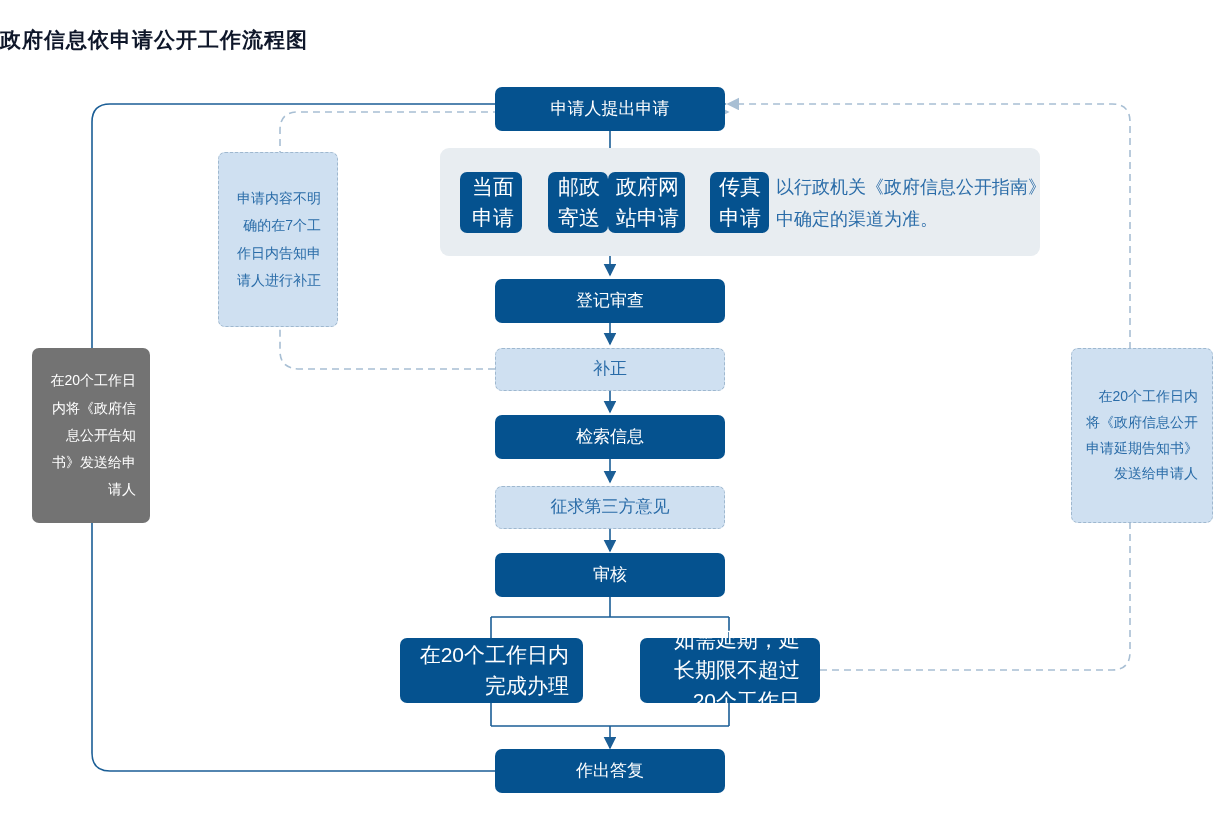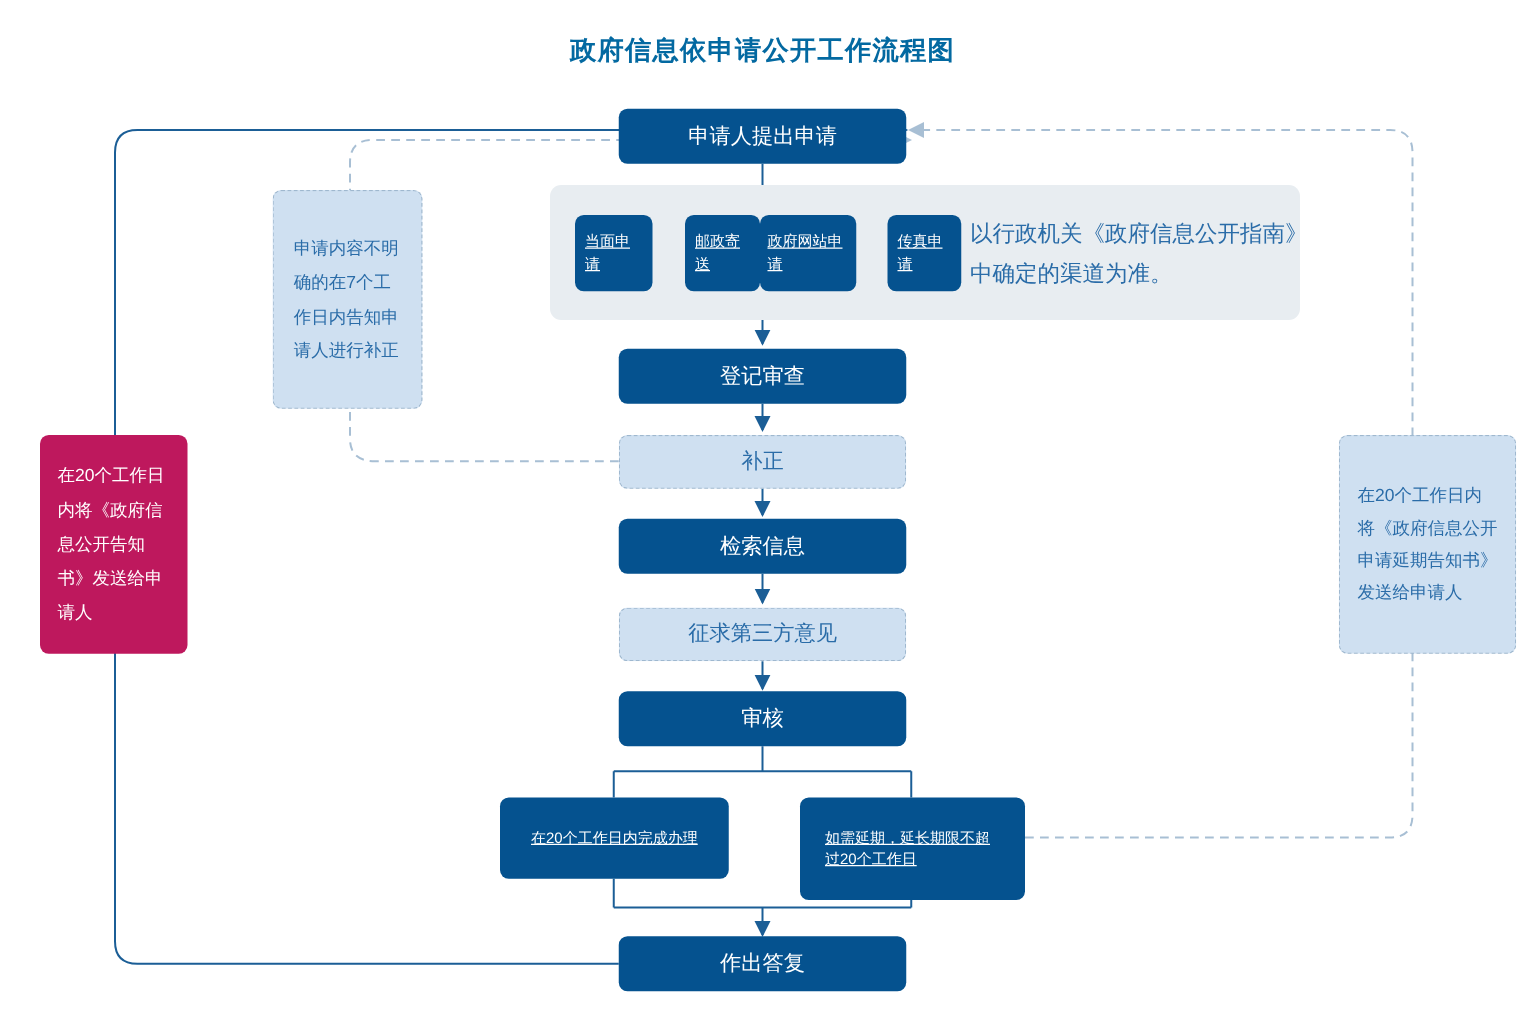--- a/index.html
+++ b/index.html
@@ -5,44 +5,44 @@
   html,body{margin:0;padding:0;}
   body{
     width:1220px;height:821px;background:#ffffff;
     font-family:"Liberation Sans","DejaVu Sans",sans-serif;
     position:relative;overflow:hidden;
   }
   #canvas{position:absolute;left:0;top:0;width:1220px;height:821px;}
   svg.lines{position:absolute;left:0;top:0;width:1220px;height:821px;pointer-events:none;}
 
   .title{
-    position:absolute;left:0;top:26px;width:1220px;text-align:center;
-    font-size:21px;font-weight:bold;color:#0369a1;letter-spacing:1px;
+    position:absolute;left:0;top:26px;width:1220px;
+    font-size:21px;font-weight:bold;color:#0f172a;letter-spacing:1px;
   }
 
   .box{
     position:absolute;box-sizing:border-box;display:flex;
-    align-items:center;justify-content:center;text-align:left;
+    align-items:center;justify-content:center;text-align:right;
     border-radius:7px;line-height:1.45;
   }
   .box.dark{background:#05528f;color:#ffffff;}
   .box.light{background:#cfe0f1;color:#2a6ca8;border:1px dashed #9fb8cf;}
-  .box.note-dark{background:#be185d;color:#ffffff;}
+  .box.note-dark{background:#737373;color:#ffffff;}
   .box.note-light{background:#cfe0f1;color:#2a6ca8;border:1px dashed #9fb8cf;}
 
   .panel{
     position:absolute;background:#e8edf1;border-radius:9px;box-sizing:border-box;
   }
   .panel-note{
     position:absolute;color:#2a6ca8;font-size:18px;line-height:1.75;
     text-align:left;
   }
 
   .fs18{font-size:17px;}
-  .fs15{font-size:12px;text-decoration:underline;}
+  .fs15{font-size:21px;}
   .fs14{font-size:14px;}
 </style>
 </head>
 <body>
 
 <div id="canvas">
 
   <div class="title">政府信息依申请公开工作流程图</div>
 
   <svg class="lines" viewBox="0 0 1220 821">
@@ -123,21 +123,21 @@
   <div class="box light fs18" style="left:495px;top:348px;width:230px;height:43px;">补正</div>
 
   <div class="box dark fs18" style="left:495px;top:415px;width:230px;height:44px;">检索信息</div>
 
   <div class="box dark fs18" style="left:495px;top:553px;width:230px;height:44px;">审核</div>
 
   <div class="box light fs18" style="left:495px;top:486px;width:230px;height:43px;">征求第三方意见</div>
 
   <div class="box dark fs15" style="left:400px;top:638px;width:183px;height:65px;padding:0 14px;">在20个工作日内完成办理</div>
 
-  <div class="box dark fs15" style="left:640px;top:638px;width:180px;height:82px;padding:0 20px;">如需延期，延长期限不超过20个工作日</div>
+  <div class="box dark fs15" style="left:640px;top:638px;width:180px;height:65px;padding:0 20px;">如需延期，延长期限不超过20个工作日</div>
 
   <div class="box dark fs18" style="left:495px;top:749px;width:230px;height:44px;">作出答复</div>
 
   <div class="box note-light fs14" style="left:218px;top:152px;width:120px;height:175px;padding:0 16px;line-height:1.95;">申请内容不明确的在7个工作日内告知申请人进行补正</div>
 
   <div class="box note-dark fs14" style="left:32px;top:348px;width:118px;height:175px;padding:0 14px;line-height:1.95;">在20个工作日内将《政府信息公开告知书》发送给申请人</div>
 
   <div class="box note-light fs14" style="left:1071px;top:348px;width:142px;height:175px;padding:0 14px;line-height:1.85;">在20个工作日内将《政府信息公开申请延期告知书》 发送给申请人</div>
 
 </div>

